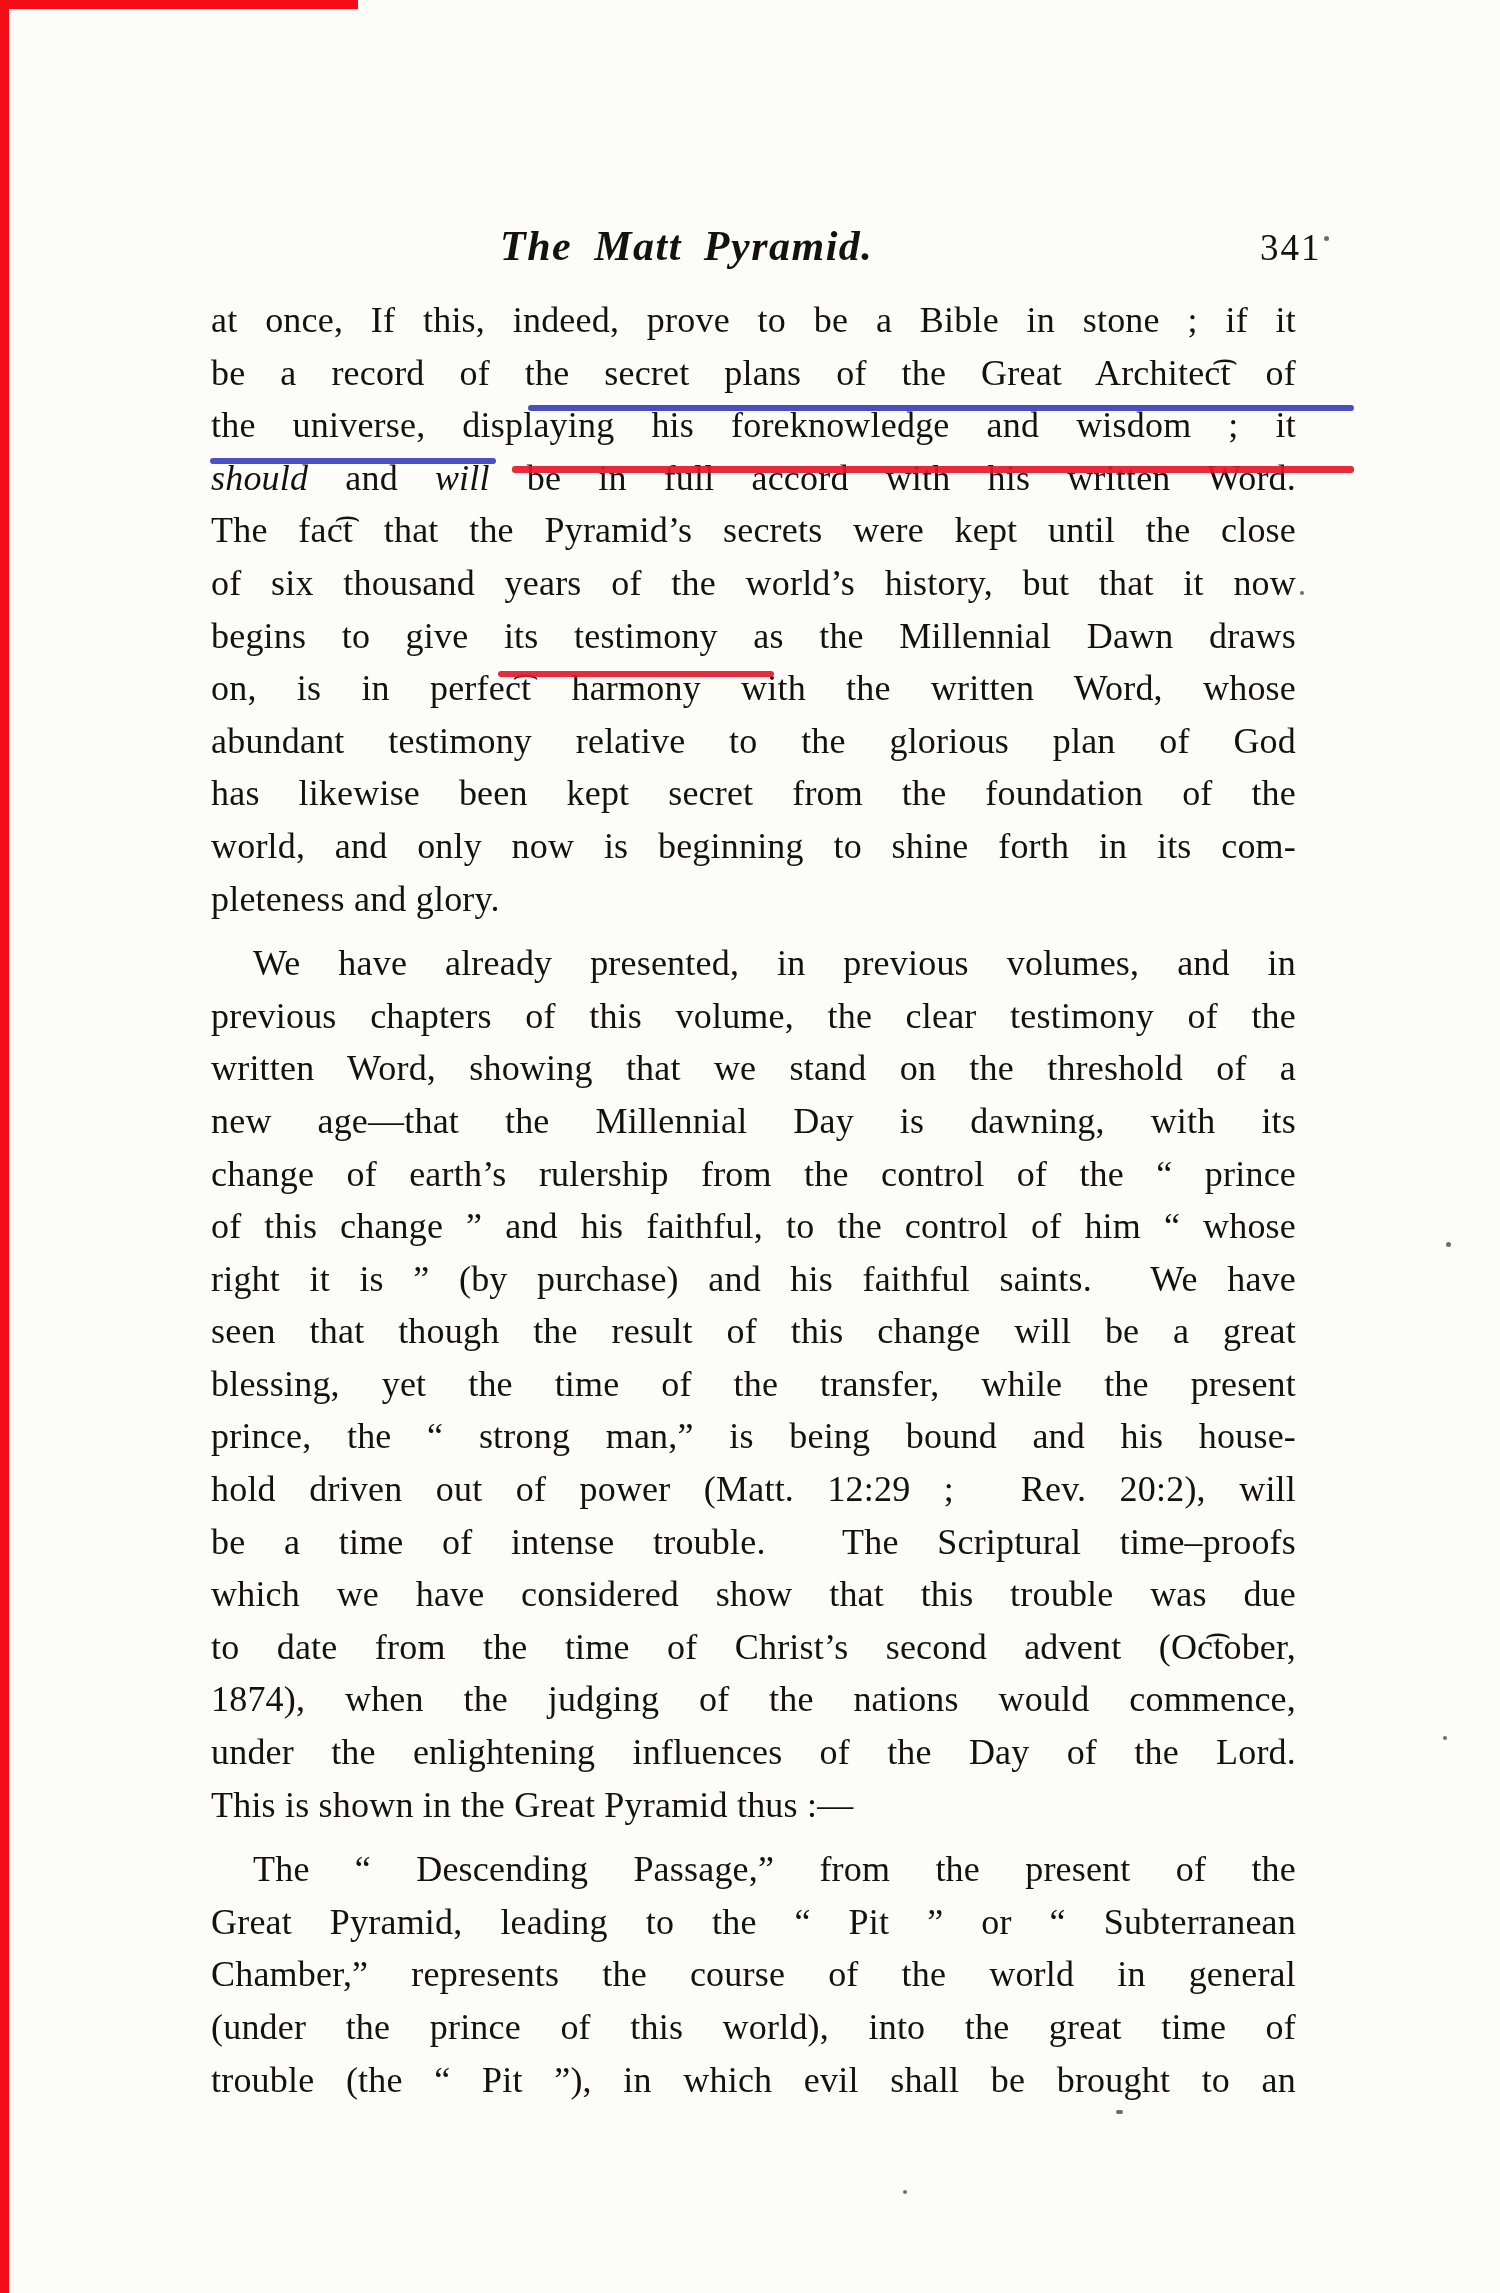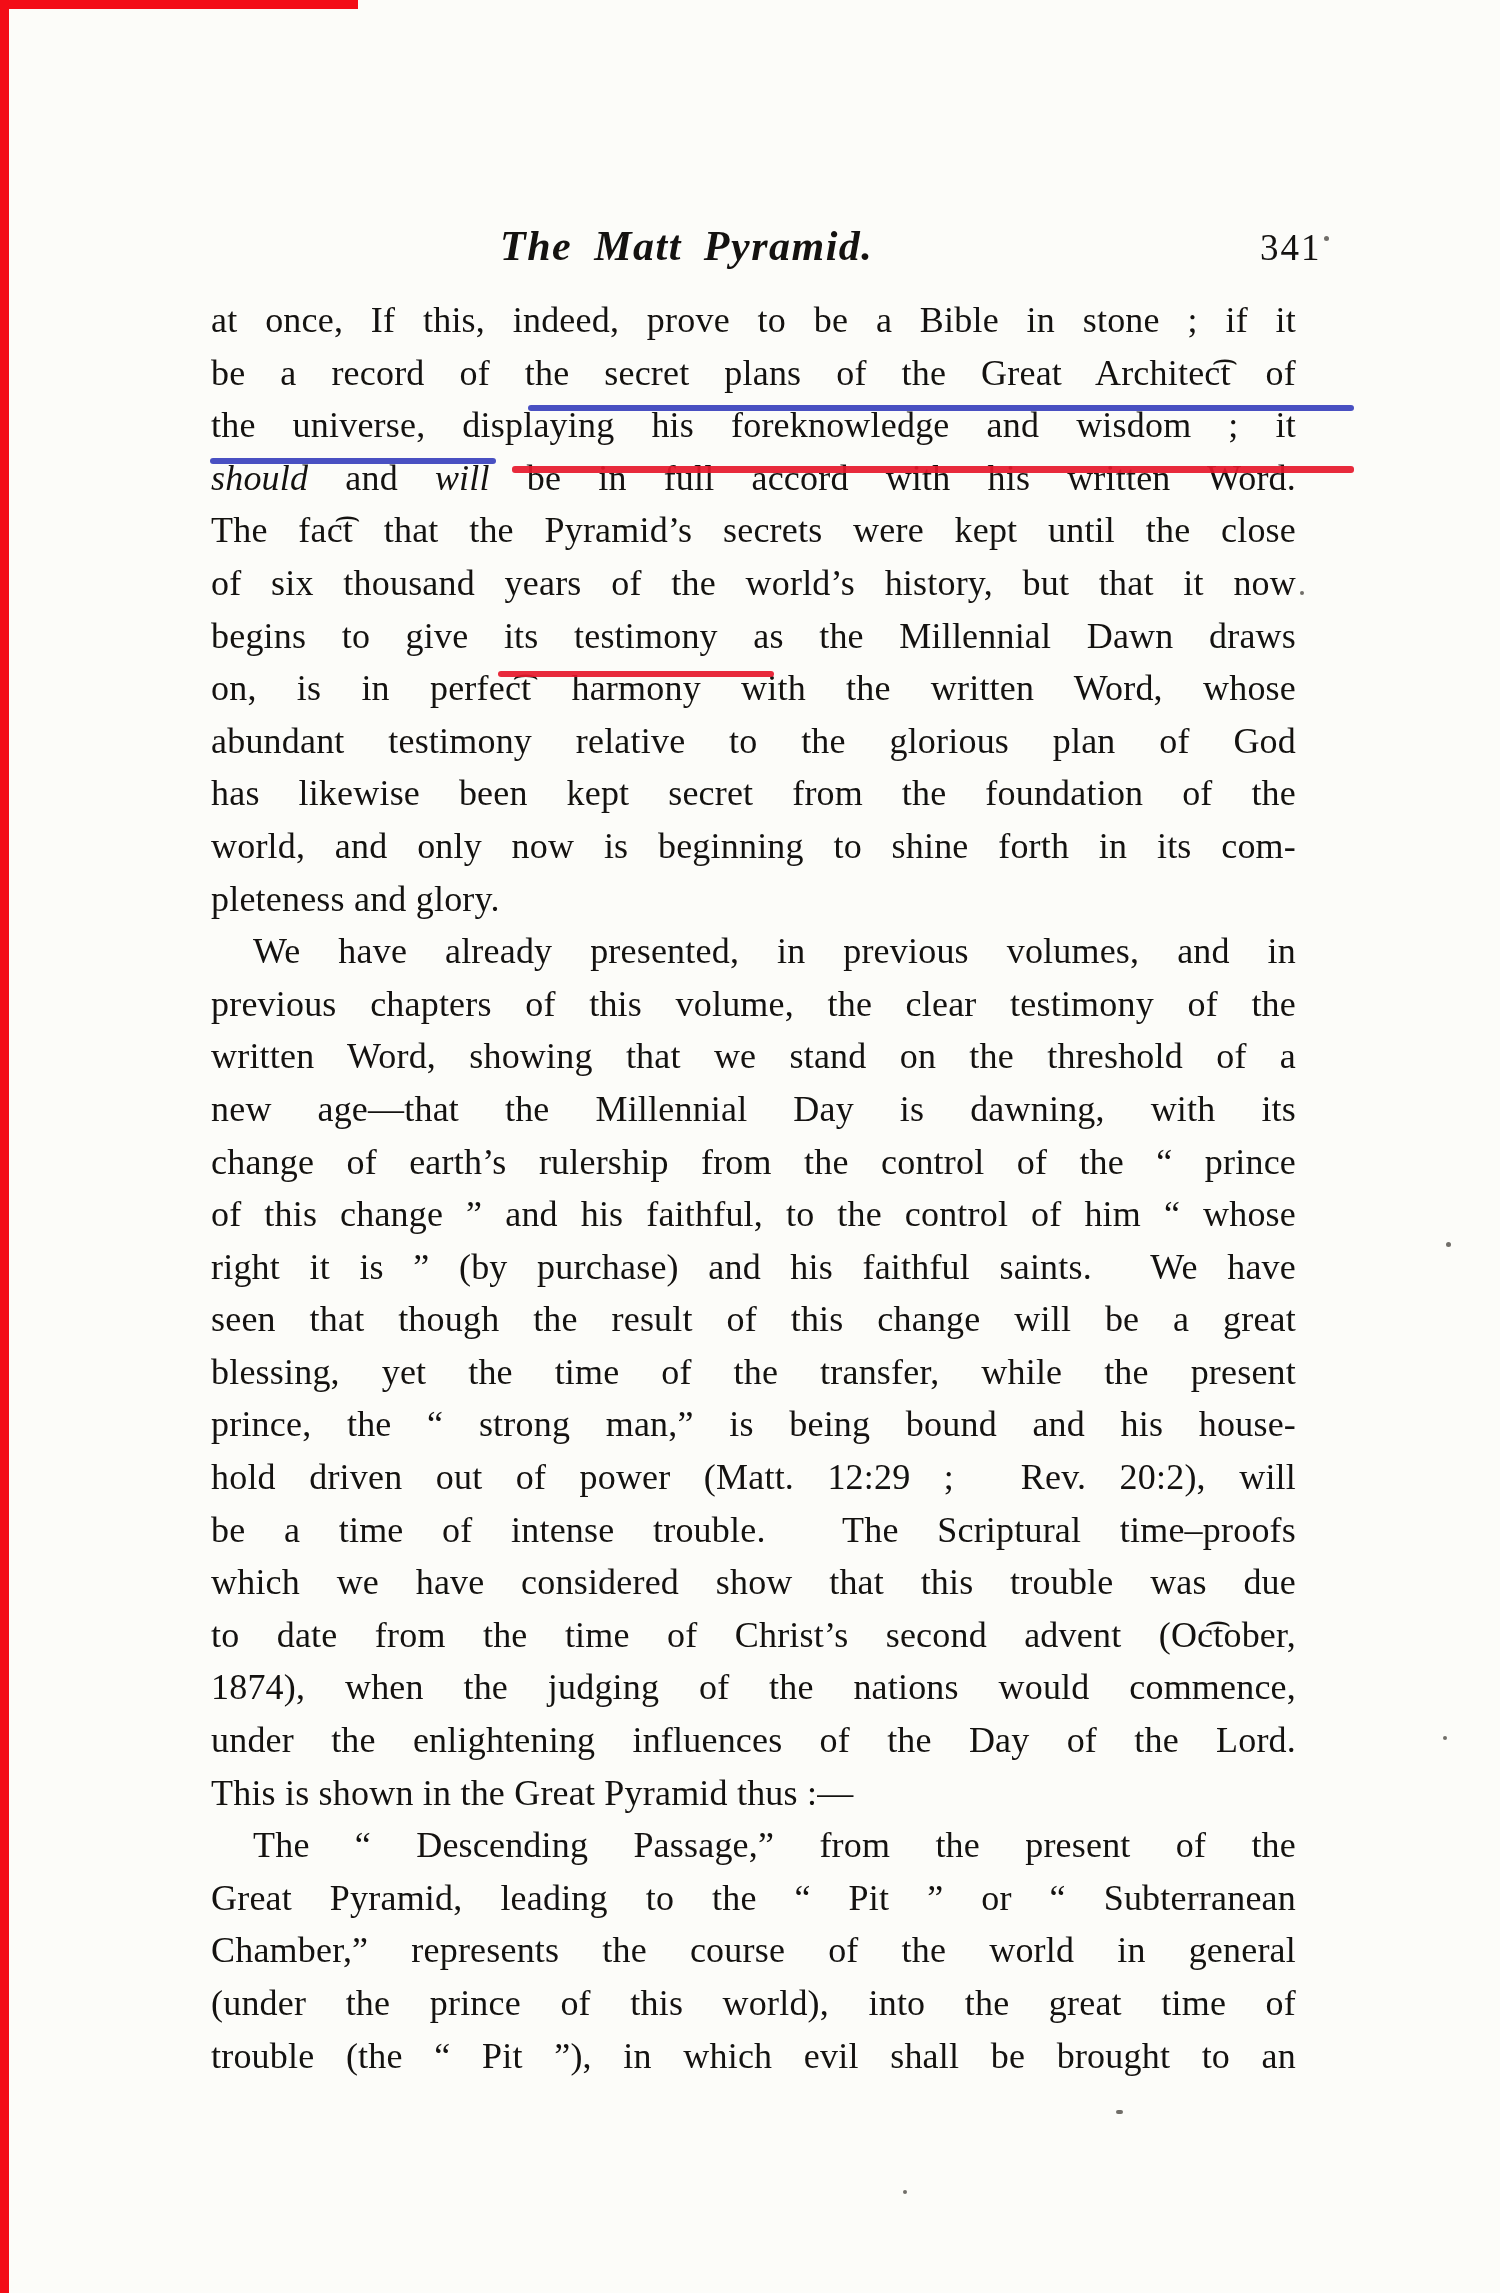--- a/index.html
+++ b/index.html
@@ -10,21 +10,21 @@
   .hdr-title{position:absolute;left:500px;top:222px;font-size:42px;font-style:italic;
              font-weight:bold;letter-spacing:1.5px;word-spacing:10px;white-space:nowrap;}
   .hdr-pagenum{position:absolute;left:1236px;top:226px;font-size:37px;font-weight:normal;
                letter-spacing:2px;white-space:nowrap;margin-left:24px;}
 
   .body-text{position:absolute;left:211px;top:294px;width:1085px;font-size:36px;}
   .line{height:52.6px;line-height:52.6px;white-space:nowrap;
         text-align:justify;text-align-last:justify;text-justify:inter-word;
         box-sizing:border-box;letter-spacing:0.2px;}
   .line.short{text-align-last:left;}
-  .line.indent{padding-left:42px;}
+  .line.indent{padding-left:42px;margin-top:12px;}
   .it{font-style:italic;}
 
   
   .ul{position:absolute;border-radius:3px;opacity:0.92;}
 
   
   .margin-line{position:absolute;}
 
   
   .speck{position:absolute;background:#4e4a45;border-radius:50%;opacity:0.8;}

